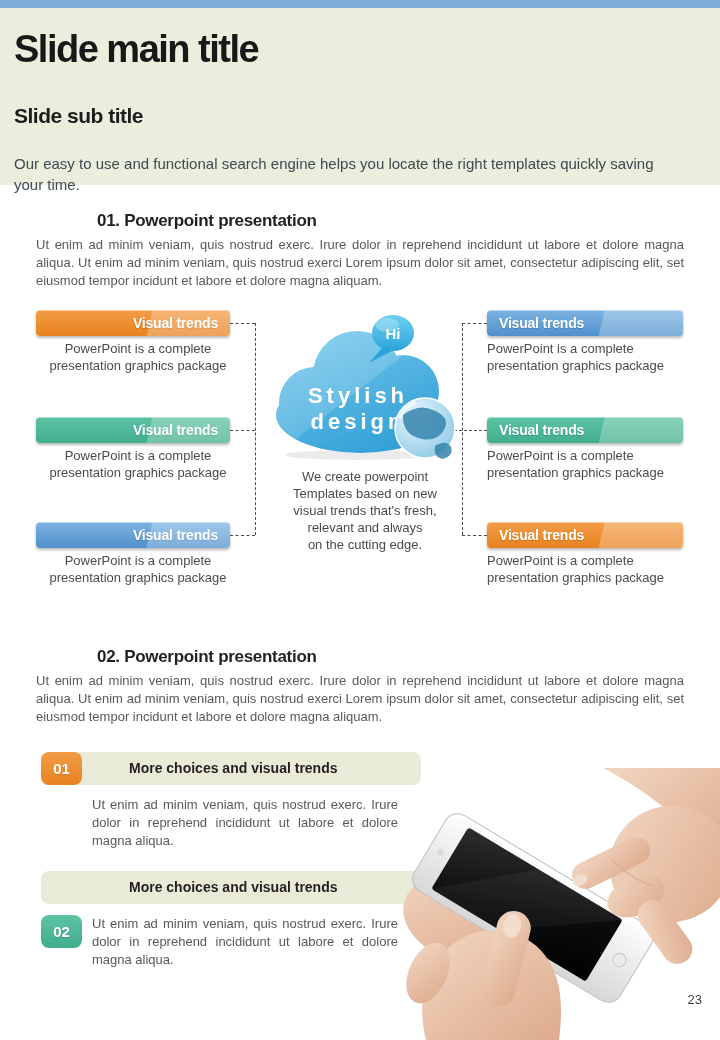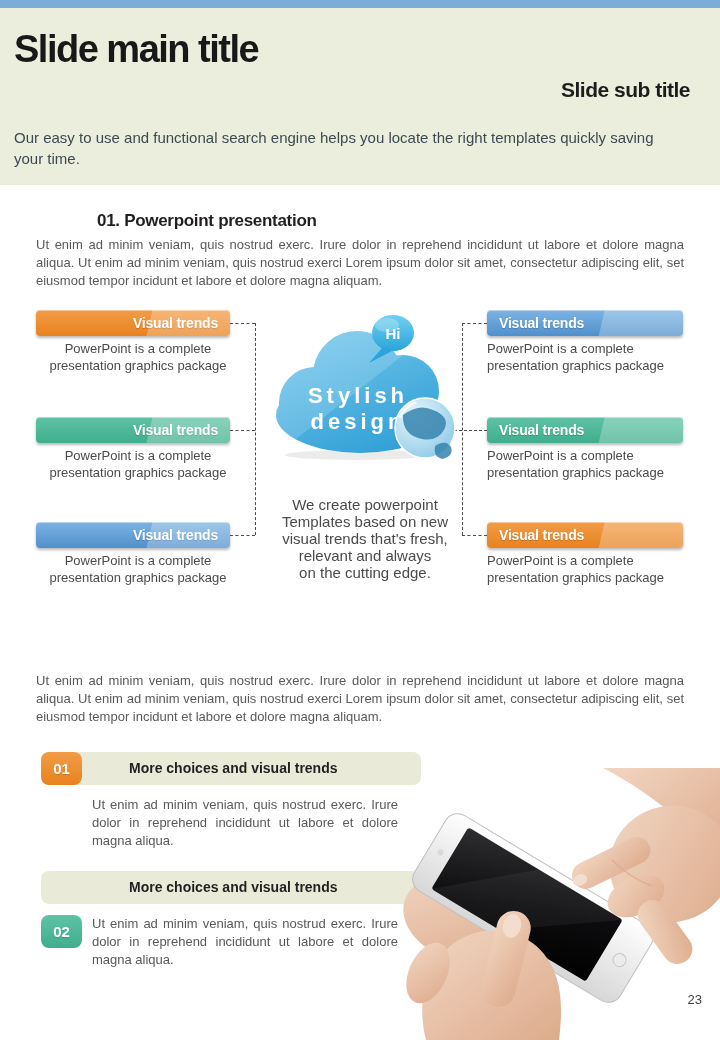--- a/index.html
+++ b/index.html
@@ -3,21 +3,21 @@
 <meta charset="utf-8">
 <style>
   * { margin:0; padding:0; box-sizing:border-box; }
   html,body { background:#fff; }
   body { font-family:"Liberation Sans","DejaVu Sans",sans-serif; }
   .page { position:relative; width:720px; height:1040px; background:#fff; overflow:hidden; margin:0 auto; }
 
   .topbar { position:absolute; left:0; top:0; width:720px; height:8px; background:#7badd6; }
   .header { position:absolute; left:0; top:8px; width:720px; height:177px; background:#ebeedc; padding:14px 30px 0 14px; }
   .main-title { font-size:38px; font-weight:700; color:#181818; letter-spacing:-1.5px; margin-top:6px; }
-  .sub-title  { font-size:21px; font-weight:700; color:#1d1d1d; letter-spacing:-0.5px; margin-top:7px;text-align:right; }
+  .sub-title  { font-size:21px; font-weight:700; color:#1d1d1d; letter-spacing:-0.5px; margin-top:33px; }
   .header-desc { font-size:15px; color:#3d4a52; line-height:21px; margin-top:25px; width:655px; }
 
   .sec-title { position:absolute; left:53px; font-size:17px; font-weight:700; color:#231f20; letter-spacing:-0.3px;margin-left:44px; }
   .sec-body  { position:absolute; left:36px; width:648px; font-size:13px; color:#58595b; line-height:18px; text-align:justify; }
 
   
   .trend-btn { position:absolute; height:26px; border-radius:4px; line-height:26px;
                font-size:14px; font-weight:700; color:#fff; letter-spacing:-0.2px;
                box-shadow:0 2px 3px rgba(0,0,0,.28), inset 0 1px 0 rgba(255,255,255,.45);
                text-shadow:0 1px 1px rgba(0,0,0,.18); }
@@ -31,21 +31,21 @@
 
   .trend-cap { position:absolute; font-size:13px; line-height:17px; color:#4b4b4d; white-space:pre-line; }
   .cap-left  { left:36px; width:204px; text-align:center; }
   .cap-right { left:487px; width:204px; text-align:left; }
 
   .dash-v { position:absolute; width:0; border-left:1px dashed #4c4c4c; }
   .dash-h { position:absolute; height:0; border-top:1px dashed #4c4c4c; }
 
   .cloud-wrap { position:absolute; left:265px; top:303px; width:205px; height:175px; }
   .center-cap { position:absolute; left:272px; top:468px; width:186px; text-align:center;
-                font-size:15px; line-height:17px; color:#4a4a4d; white-space:pre-line;margin-top:28px; }
+                font-size:13px; line-height:17px; color:#4a4a4d; white-space:pre-line; }
 
   
   .item-bar { position:absolute; left:41px; width:380px; height:33px; background:#e9ead8; border-radius:8px; }
   .item-num { position:absolute; left:0; top:0; width:41px; height:33px; border-radius:8px;
               color:#fff; font-size:15px; font-weight:700; text-align:center; line-height:33px;
               text-shadow:0 1px 1px rgba(0,0,0,.15); }
   .num-orange { background:linear-gradient(180deg,#f29c47,#e8821f); }
   .num-green  { background:linear-gradient(180deg,#5fc2a4,#3fae8c);margin-top:44px; }
   .item-label { position:absolute; left:56px; top:0; line-height:33px; font-size:14px; font-weight:700; color:#231f20;margin-left:32px; }
   .item-body { position:absolute; left:92px; width:306px; font-size:13px; color:#58595b; line-height:18px; text-align:justify; }
@@ -142,20 +142,21 @@
         <path d="M150,100 a26,26 0 0 0 -15,14" stroke="rgba(255,255,255,0.7)" stroke-width="3" fill="none" stroke-linecap="round"></path>
       </g>
     </svg>
   </div>
   <div class="center-cap">We create powerpoint
 Templates based on new
 visual trends that's fresh,
 relevant and always
 on the cutting edge.</div>
 
+  <div class="sec-title" style="top:647px">02. Powerpoint presentation</div>
   <div class="sec-body" style="top:672px">Ut enim ad minim veniam, quis nostrud exerc. Irure dolor in reprehend incididunt ut labore et dolore magna aliqua. Ut enim ad minim veniam, quis nostrud exerci  Lorem ipsum dolor sit amet, consectetur adipiscing elit, set eiusmod tempor incidunt et labore et dolore magna aliquam.</div>
 
   <div class="item-bar" style="top:752px">
     <div class="item-num num-orange">01</div>
     <div class="item-label">More choices and visual trends</div>
   </div>
   <div class="item-body" style="top:796px">Ut enim ad minim veniam, quis nostrud exerc. Irure dolor in reprehend incididunt ut labore et dolore magna aliqua.</div>
 
   <div class="item-bar" style="top:871px">
     <div class="item-num num-green">02</div>

